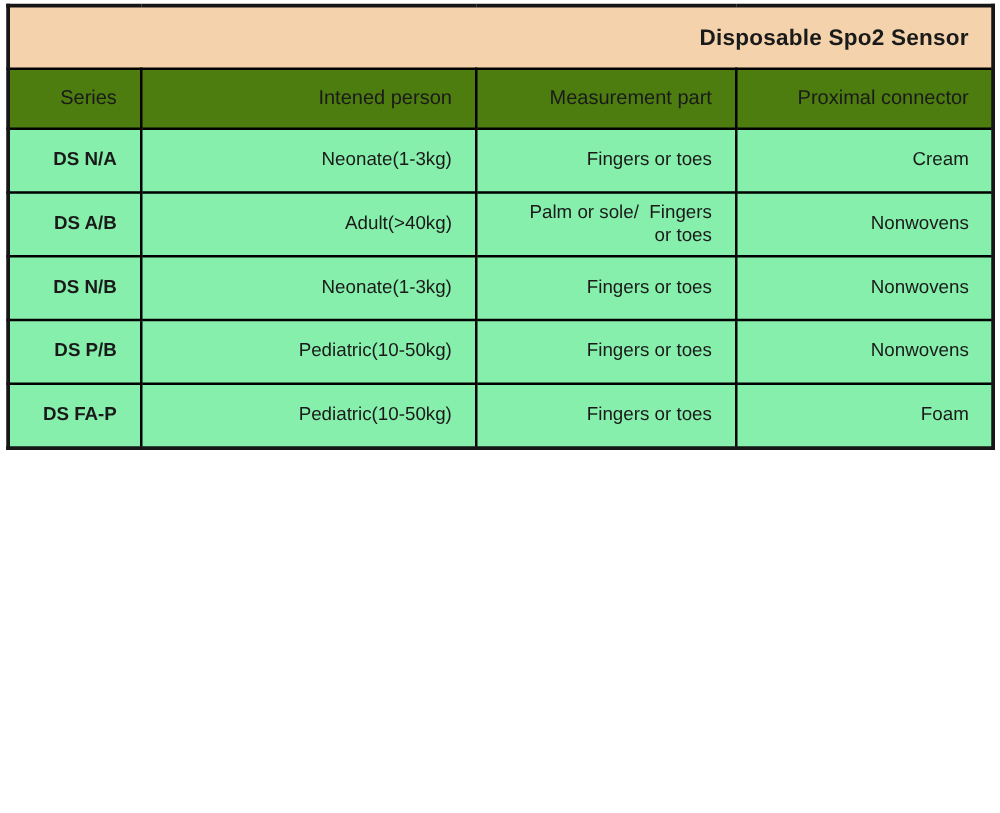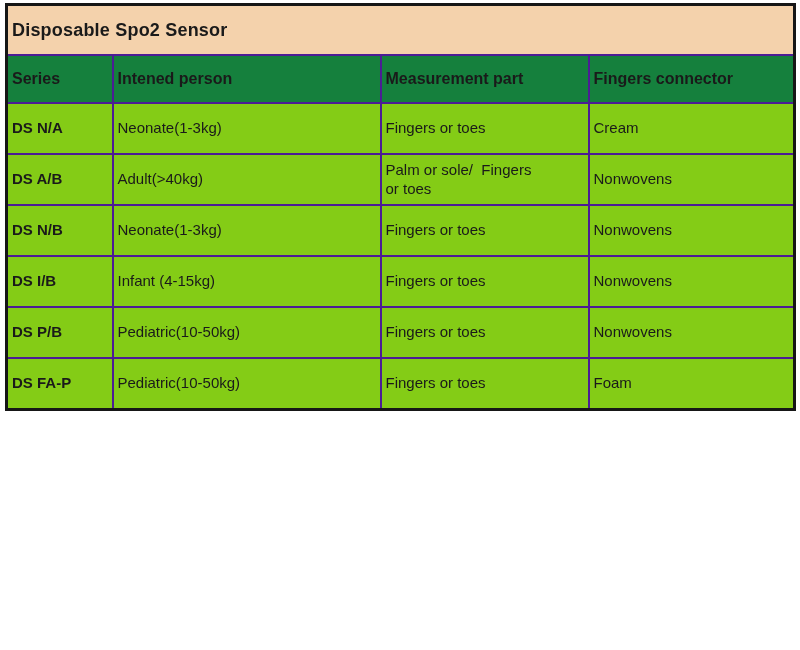--- a/index.html
+++ b/index.html
@@ -20,43 +20,43 @@
   table.spec {
     position: absolute;
     left: 5px;
     top: 3px;
     width: 788px;
     border-collapse: collapse;
     table-layout: fixed;
     border: 3px solid #161616;
   }
   table.spec th, table.spec td {
-    border: 2px solid #4c1d95;
-    text-align: left;
+    border: 2px solid #000000;
+    text-align: right;
     vertical-align: middle;
-    padding: 2px 4px;
+    padding: 2px 18px;
     white-space: pre-line;
     line-height: 1.25;
   }
   th.title-cell {
     height: 44px;
     background: #f4d2ac;
     font-size: 18px;
     font-weight: bold;
     letter-spacing: 0.2px;
   }
   tr.col-headers th {
     height: 42px;
-    background: #15803d;
+    background: #4d7c0f;
     font-size: 16px;
-    font-weight: bold;
+    font-weight: normal;
   }
   tbody td {
     height: 45px;
-    background: #84cc16;
+    background: #86efac;
     font-size: 15px;
     font-weight: normal;
   }
   tbody td.series {
     font-weight: bold;
     font-size: 15px;
   }
 </style>
 </head>
 <body>
@@ -70,21 +70,21 @@
       <col style="width:206px">
     </colgroup>
     <thead>
       <tr>
         <th class="title-cell" colspan="4">Disposable Spo2 Sensor</th>
       </tr>
       <tr class="col-headers">
         <th>Series</th>
         <th>Intened person</th>
         <th>Measurement part</th>
-        <th>Fingers connector</th>
+        <th>Proximal connector</th>
       </tr>
     </thead>
     <tbody>
       <tr>
         <td class="series">DS N/A</td>
         <td>Neonate(1-3kg)</td>
         <td>Fingers or toes</td>
         <td>Cream</td>
       </tr>
       <tr>
@@ -94,26 +94,20 @@
 or toes</td>
         <td>Nonwovens</td>
       </tr>
       <tr>
         <td class="series">DS N/B</td>
         <td>Neonate(1-3kg)</td>
         <td>Fingers or toes</td>
         <td>Nonwovens</td>
       </tr>
       <tr>
-        <td class="series">DS I/B</td>
-        <td>Infant (4-15kg)</td>
-        <td>Fingers or toes</td>
-        <td>Nonwovens</td>
-      </tr>
-      <tr>
         <td class="series">DS P/B</td>
         <td>Pediatric(10-50kg)</td>
         <td>Fingers or toes</td>
         <td>Nonwovens</td>
       </tr>
       <tr>
         <td class="series">DS FA-P</td>
         <td>Pediatric(10-50kg)</td>
         <td>Fingers or toes</td>
         <td>Foam</td>

